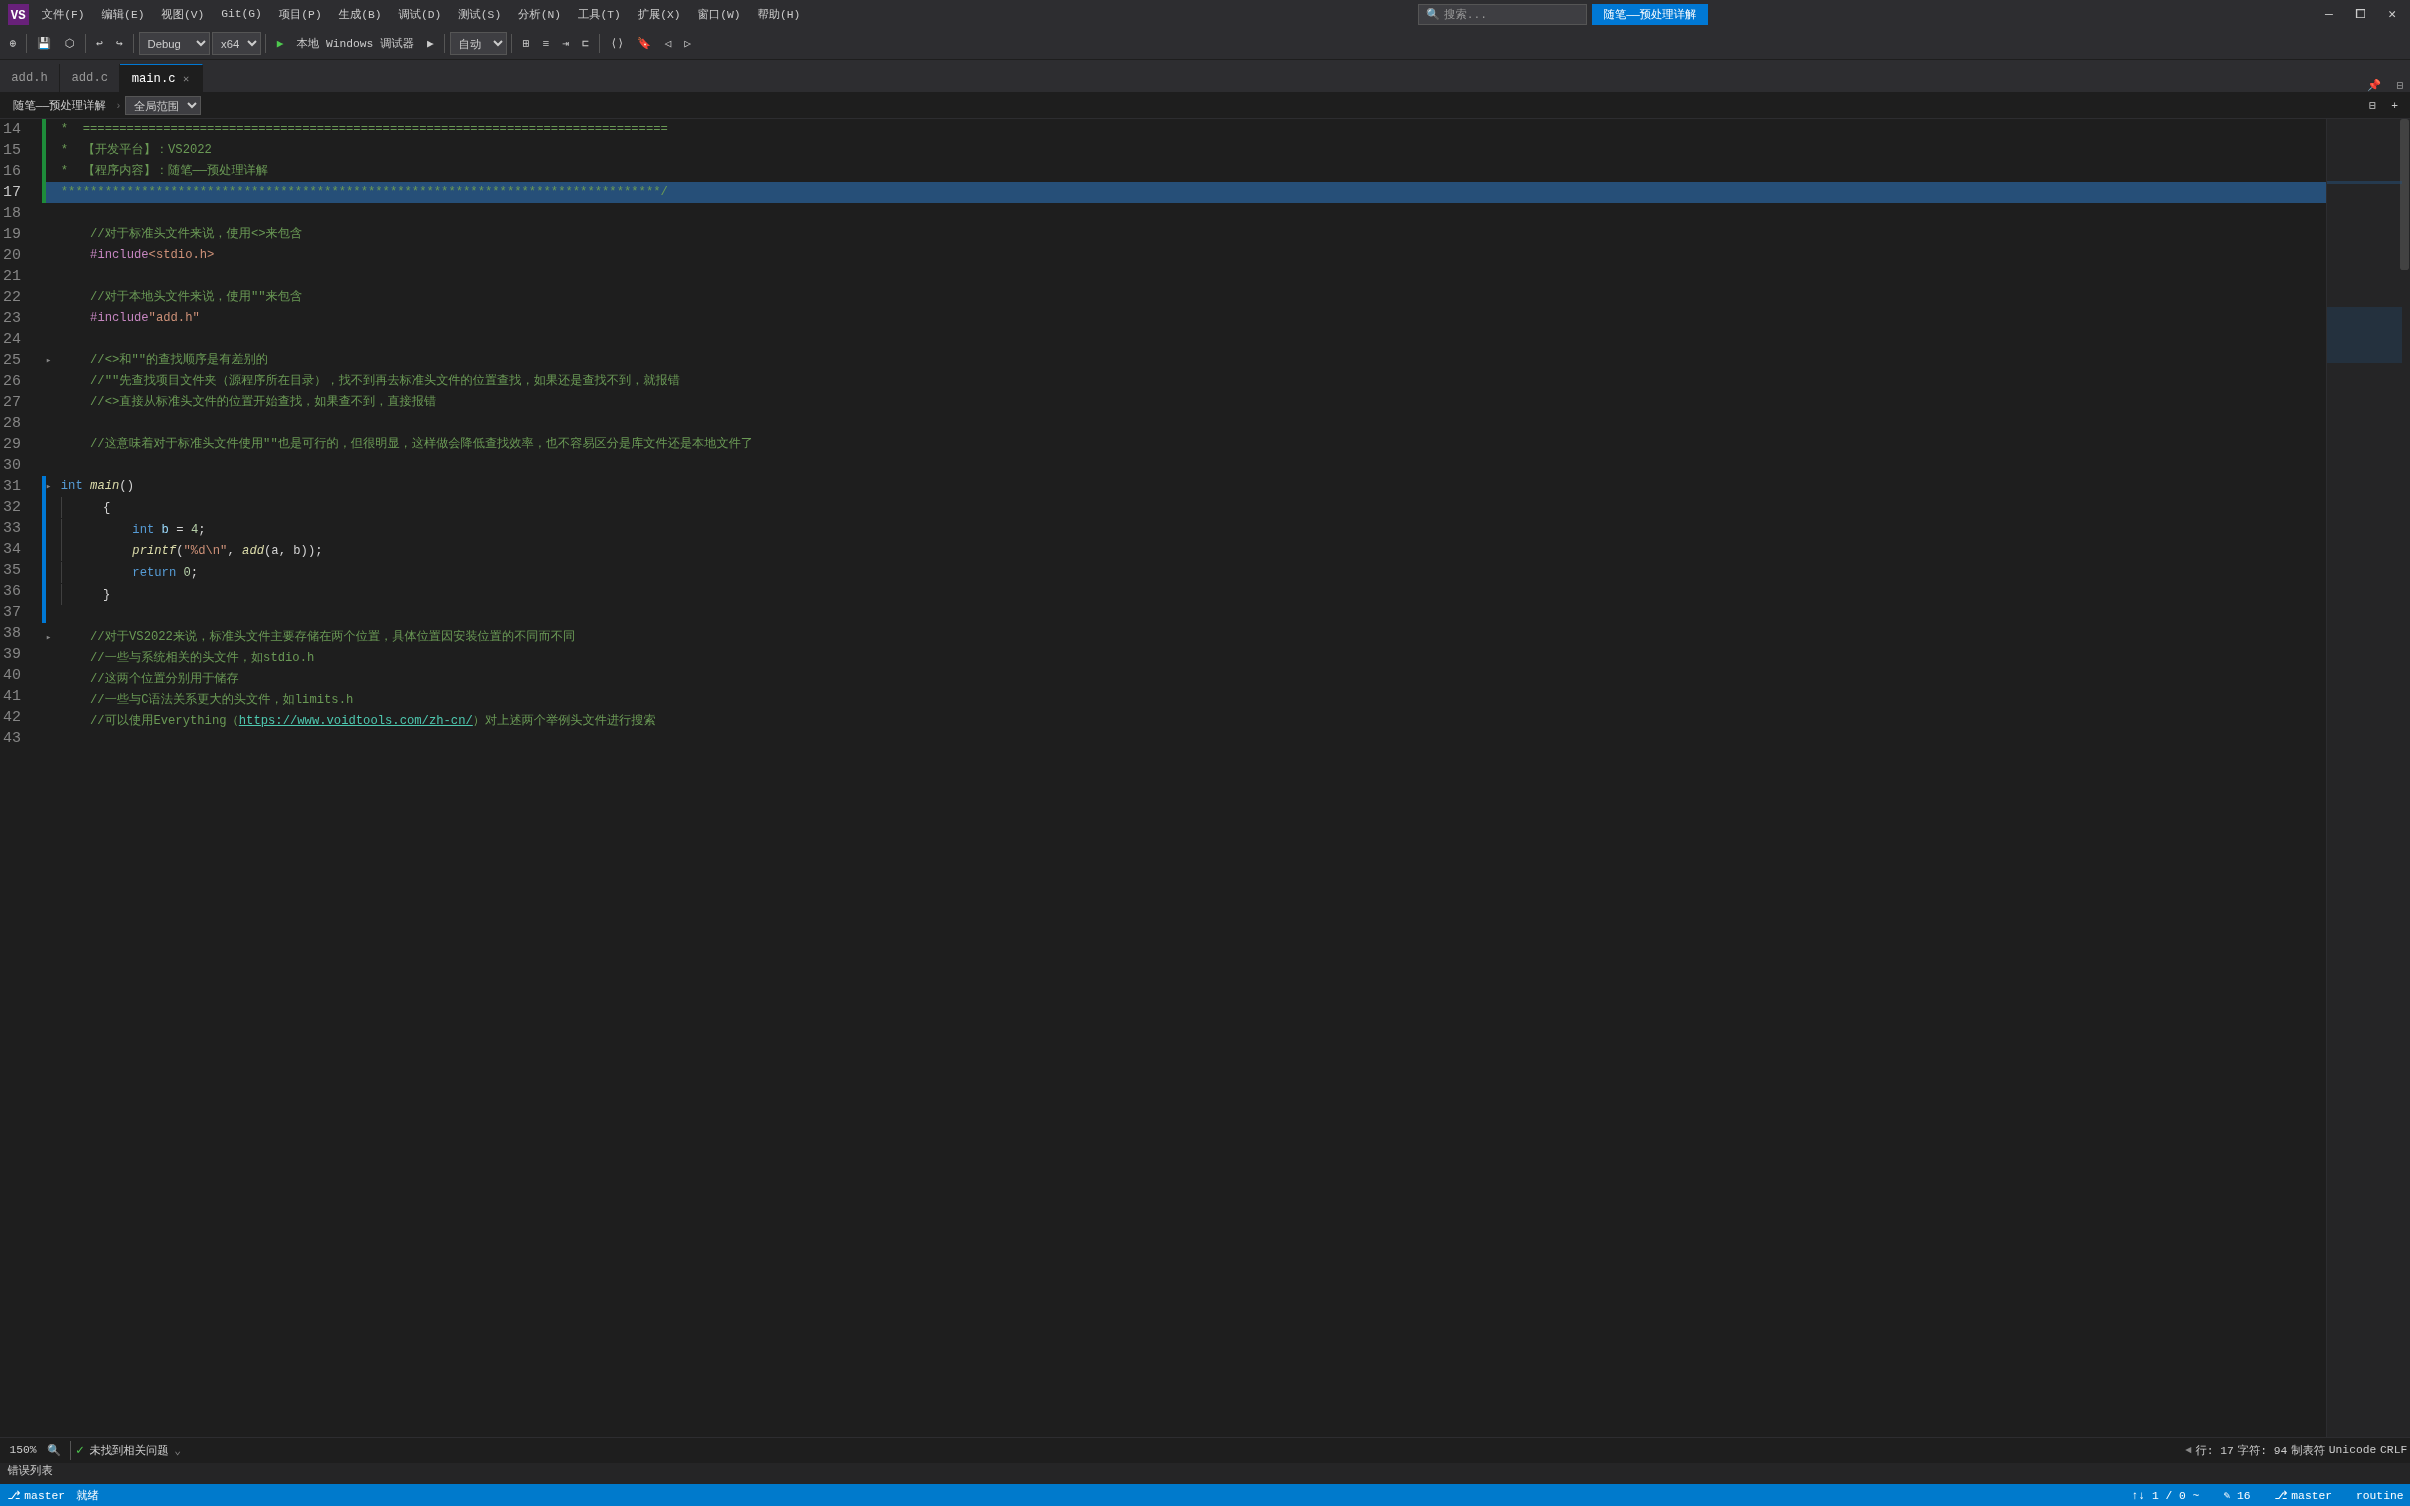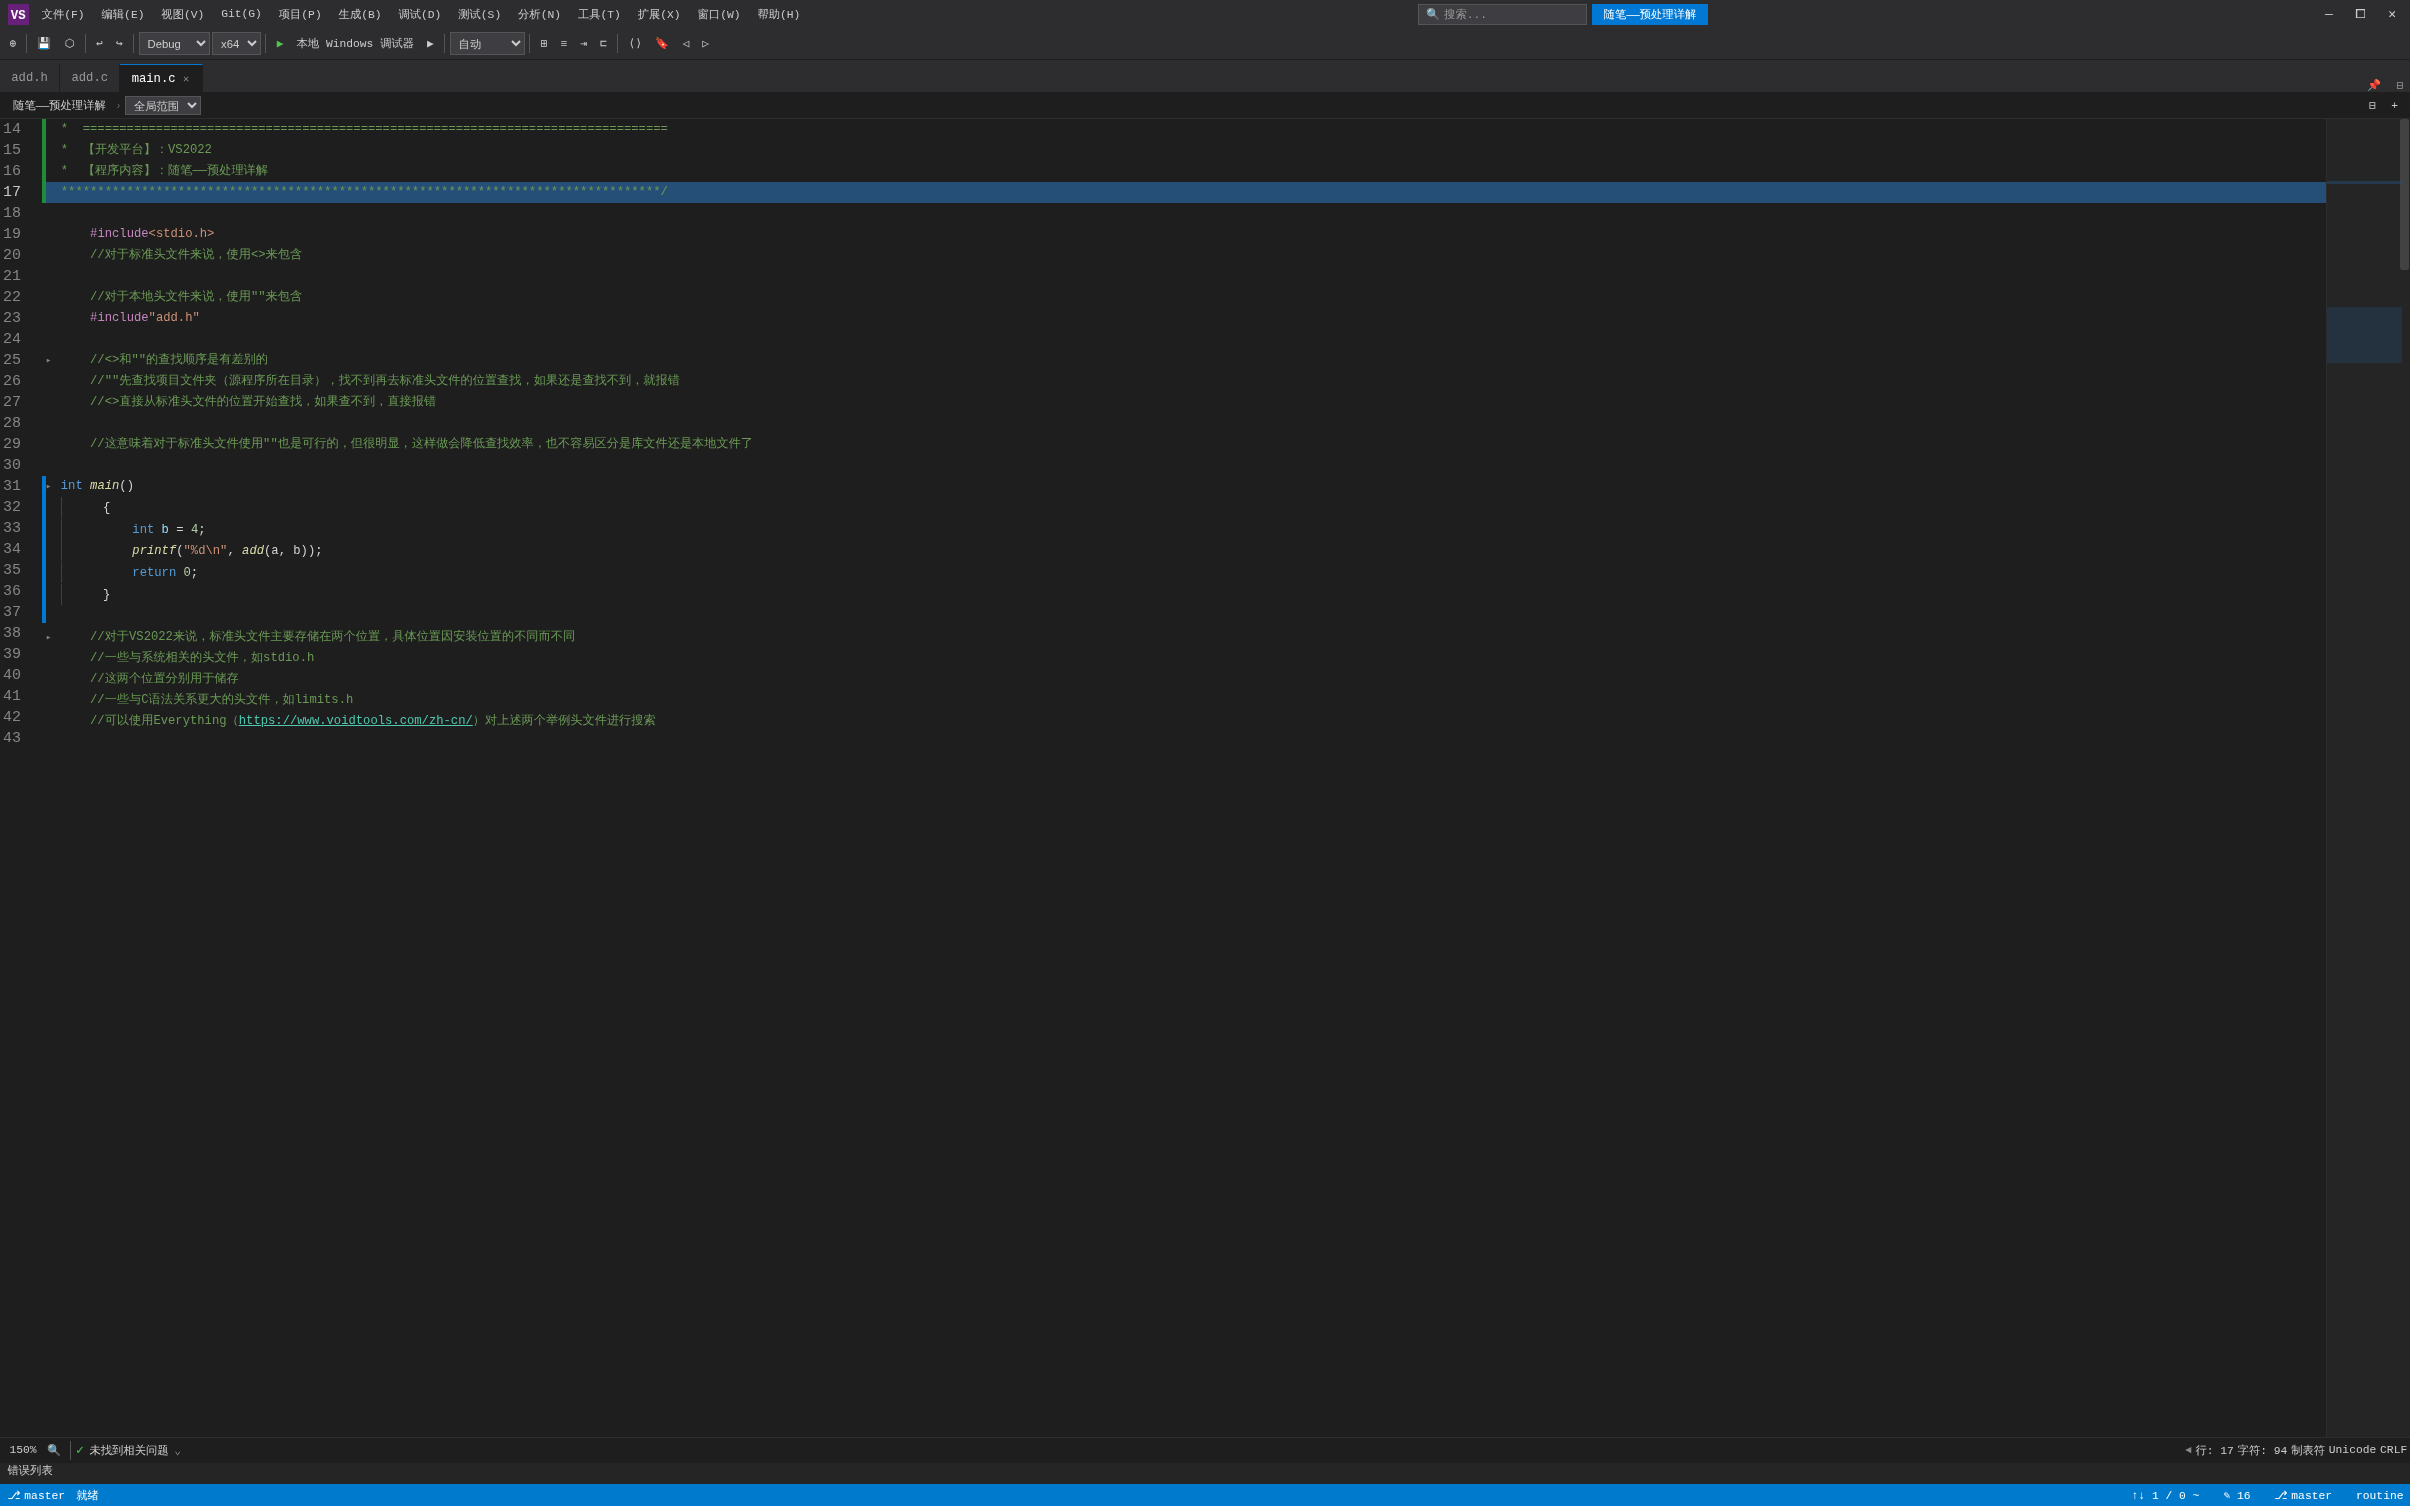--- a/index.html
+++ b/index.html
@@ -331,21 +331,21 @@
   </select>
   <select class="toolbar-select">
     <option>x64</option>
     <option>x86</option>
   </select>
   <div class="toolbar-sep"></div>
   <span class="toolbar-btn" style="color:#4ec94e">▶</span>
   <span class="toolbar-btn">本地 Windows 调试器</span>
   <span class="toolbar-btn">▶</span>
   <div class="toolbar-sep"></div>
-  <select class="toolbar-select" style="width:75px">
+  <select class="toolbar-select" style="width:57px">
     <option>自动</option>
   </select>
   <div class="toolbar-sep"></div>
   <span class="toolbar-btn">⊞</span>
   <span class="toolbar-btn">≡</span>
   <span class="toolbar-btn">⇥</span>
   <span class="toolbar-btn">⊏</span>
   <div class="toolbar-sep"></div>
   <span class="toolbar-btn">⟨⟩</span>
   <span class="toolbar-btn">🔖</span>
@@ -475,26 +475,26 @@
           <span class="asterisk-line">**********************************************************************************/</span>
         </div>
 
         <div class="code-line">
           <span style="width:15px">&nbsp;</span>
           <span>&nbsp;</span>
         </div>
 
         <div class="code-line">
           <span style="width:15px">&nbsp;</span>
+          <span class="cmt">    //对于标准头文件来说，使用&lt;&gt;来包含</span>
+        </div>
+
+        <div class="code-line">
+          <span style="width:15px">&nbsp;</span>
           <span>    <span class="pp-kw">#include</span><span class="inc">&lt;stdio.h&gt;</span></span>
-        </div>
-
-        <div class="code-line">
-          <span style="width:15px">&nbsp;</span>
-          <span class="cmt">    //对于标准头文件来说，使用&lt;&gt;来包含</span>
         </div>
 
         <div class="code-line">
           <span style="width:15px">&nbsp;</span>
           <span>&nbsp;</span>
         </div>
 
         <div class="code-line">
           <span style="width:15px">&nbsp;</span>
           <span class="cmt">    //对于本地头文件来说，使用""来包含</span>

